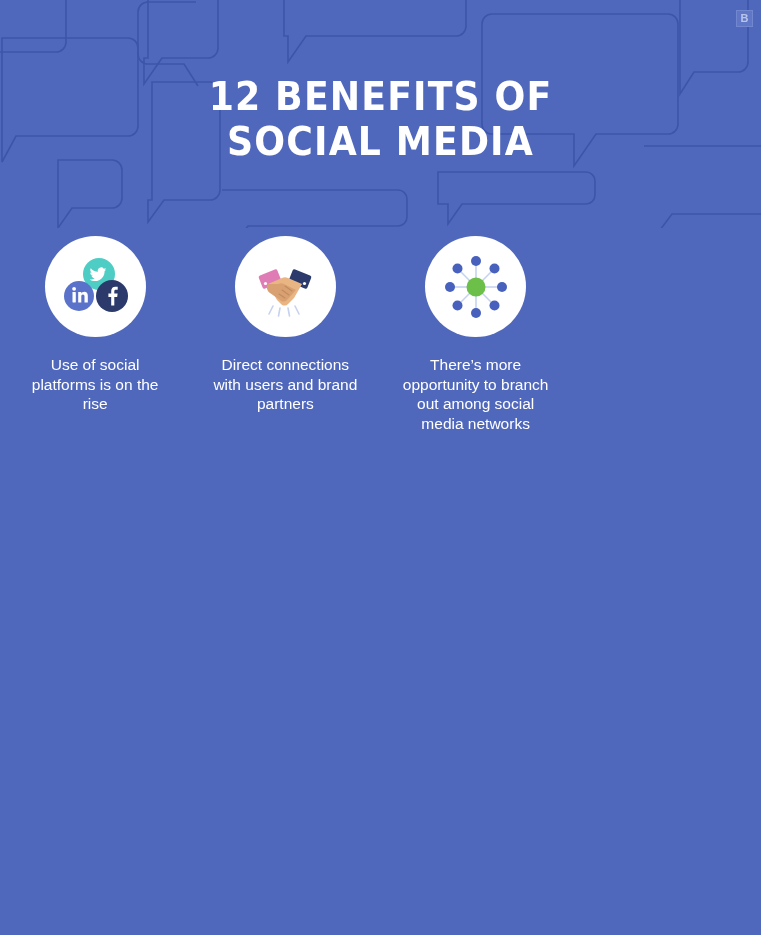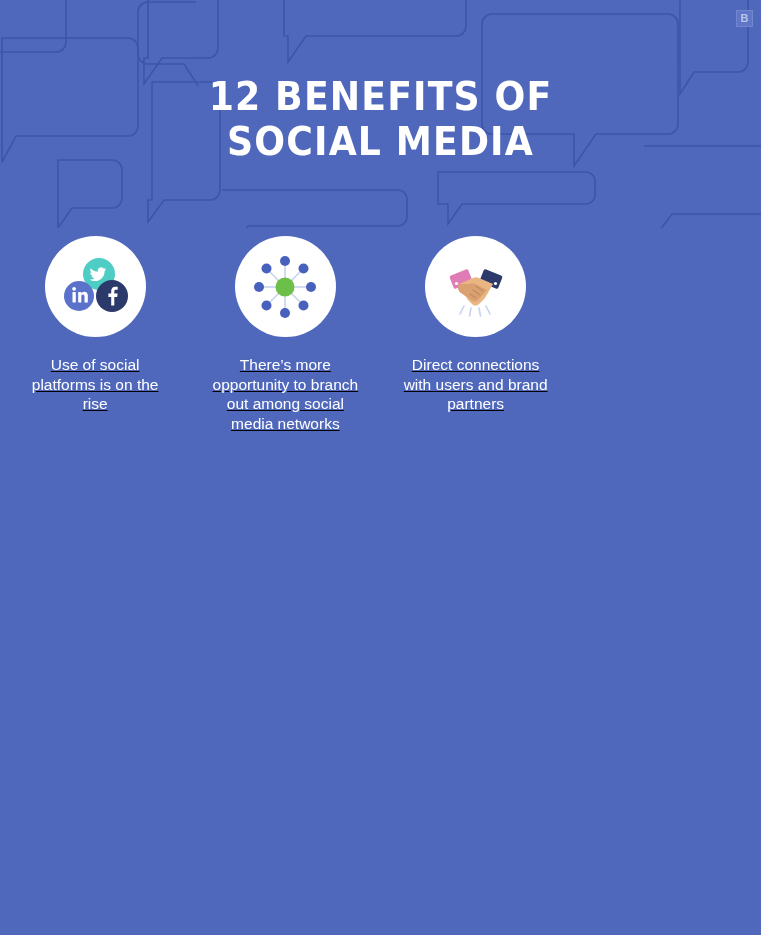--- a/index.html
+++ b/index.html
@@ -54,21 +54,20 @@
     width: 761px;
     display: grid;
     grid-template-columns: repeat(4, 1fr);
     row-gap: 0px;
   }
   .cell {
     display: flex;
     flex-direction: column;
     align-items: center;
     padding: 0 8px;
-    text-decoration: underline;
   }
   .row1 .cell { height: 232px; }
   .rowwrap {
     display: grid;
     grid-template-columns: repeat(4, 1fr);
     width: 761px;
   }
   .disc {
     width: 101px; height: 101px;
     border-radius: 50%;
@@ -134,20 +133,45 @@
             </g>
             <circle cx="53" cy="45" r="16" fill="#2b3a6b"></circle>
             <path d="M55.3 54.5V45.9h2.9l.4-3.4h-3.3v-2.1c0-1 .3-1.6 1.7-1.6h1.7v-3c-.3 0-1.3-.1-2.4-.1-2.4 0-4.1 1.5-4.1 4.2v2.6h-2.8v3.4h2.8v8.6z" fill="#ffffff"></path>
           </svg>
         </div>
         <div class="caption">Use of social platforms is on the rise</div>
       </div>
 
       <div class="cell">
         <div class="disc">
+          <svg width="74" height="74" viewBox="0 0 74 74">
+            <g stroke="#c6d2ef" stroke-width="1.6" stroke-linecap="round">
+              <line x1="25" y1="56" x2="21" y2="64"></line>
+              <line x1="32" y1="58" x2="30.5" y2="66"></line>
+              <line x1="40" y1="58" x2="41.5" y2="66"></line>
+              <line x1="47" y1="56" x2="51" y2="64"></line>
+            </g>
+            <rect x="12" y="22" width="20" height="14" rx="2" fill="#e07cb5" transform="rotate(-22 22 29)"></rect>
+            <circle cx="17.5" cy="33.5" r="1.6" fill="#ffffff"></circle>
+            <rect x="42" y="22" width="20" height="14" rx="2" fill="#2b3a6b" transform="rotate(22 52 29)"></rect>
+            <circle cx="56.5" cy="33.5" r="1.6" fill="#ffffff"></circle>
+            <path d="M20 34 l14-6 c2-1 4-1 6 0 l14 6 -8 14 -6 6 c-2 2-5 2-7 0 l-4-4 -9-16z" fill="#e9b583"></path>
+            <path d="M20 34 c-2 3-1 7 2 9 l10 7 c2 2 5 2 7 0 l9-10 -12-6 c-2-1-4-1-6 0 z" fill="#d9a172"></path>
+            <g stroke="#c08b5e" stroke-width="1.1" fill="none" stroke-linecap="round">
+              <path d="M31 44 l6 4"></path>
+              <path d="M34 40 l7 5"></path>
+              <path d="M37 36 l7 5"></path>
+            </g>
+          </svg>
+        </div>
+        <div class="caption">Direct connections with users and brand partners</div>
+      </div>
+
+      <div class="cell">
+        <div class="disc">
           <svg width="72" height="72" viewBox="0 0 72 72">
             <g stroke="#c6d2ef" stroke-width="1.6">
               <line x1="36" y1="36" x2="36" y2="12"></line>
               <line x1="36" y1="36" x2="36" y2="60"></line>
               <line x1="36" y1="36" x2="12" y2="36"></line>
               <line x1="36" y1="36" x2="60" y2="36"></line>
               <line x1="36" y1="36" x2="19" y2="19"></line>
               <line x1="36" y1="36" x2="53" y2="53"></line>
               <line x1="36" y1="36" x2="53" y2="19"></line>
               <line x1="36" y1="36" x2="19" y2="53"></line>
@@ -161,41 +185,16 @@
               <circle cx="54.5" cy="54.5" r="5"></circle>
               <circle cx="54.5" cy="17.5" r="5"></circle>
               <circle cx="17.5" cy="54.5" r="5"></circle>
             </g>
             <circle cx="36" cy="36" r="9.5" fill="#6cc04a"></circle>
           </svg>
         </div>
         <div class="caption">There’s more opportunity to branch out among social media networks</div>
       </div>
 
-      <div class="cell">
-        <div class="disc">
-          <svg width="74" height="74" viewBox="0 0 74 74">
-            <g stroke="#c6d2ef" stroke-width="1.6" stroke-linecap="round">
-              <line x1="25" y1="56" x2="21" y2="64"></line>
-              <line x1="32" y1="58" x2="30.5" y2="66"></line>
-              <line x1="40" y1="58" x2="41.5" y2="66"></line>
-              <line x1="47" y1="56" x2="51" y2="64"></line>
-            </g>
-            <rect x="12" y="22" width="20" height="14" rx="2" fill="#e07cb5" transform="rotate(-22 22 29)"></rect>
-            <circle cx="17.5" cy="33.5" r="1.6" fill="#ffffff"></circle>
-            <rect x="42" y="22" width="20" height="14" rx="2" fill="#2b3a6b" transform="rotate(22 52 29)"></rect>
-            <circle cx="56.5" cy="33.5" r="1.6" fill="#ffffff"></circle>
-            <path d="M20 34 l14-6 c2-1 4-1 6 0 l14 6 -8 14 -6 6 c-2 2-5 2-7 0 l-4-4 -9-16z" fill="#e9b583"></path>
-            <path d="M20 34 c-2 3-1 7 2 9 l10 7 c2 2 5 2 7 0 l9-10 -12-6 c-2-1-4-1-6 0 z" fill="#d9a172"></path>
-            <g stroke="#c08b5e" stroke-width="1.1" fill="none" stroke-linecap="round">
-              <path d="M31 44 l6 4"></path>
-              <path d="M34 40 l7 5"></path>
-              <path d="M37 36 l7 5"></path>
-            </g>
-          </svg>
-        </div>
-        <div class="caption">Direct connections with users and brand partners</div>
-      </div>
-
     </div>
 
   </div>
 </div>
 
 </body></html>

